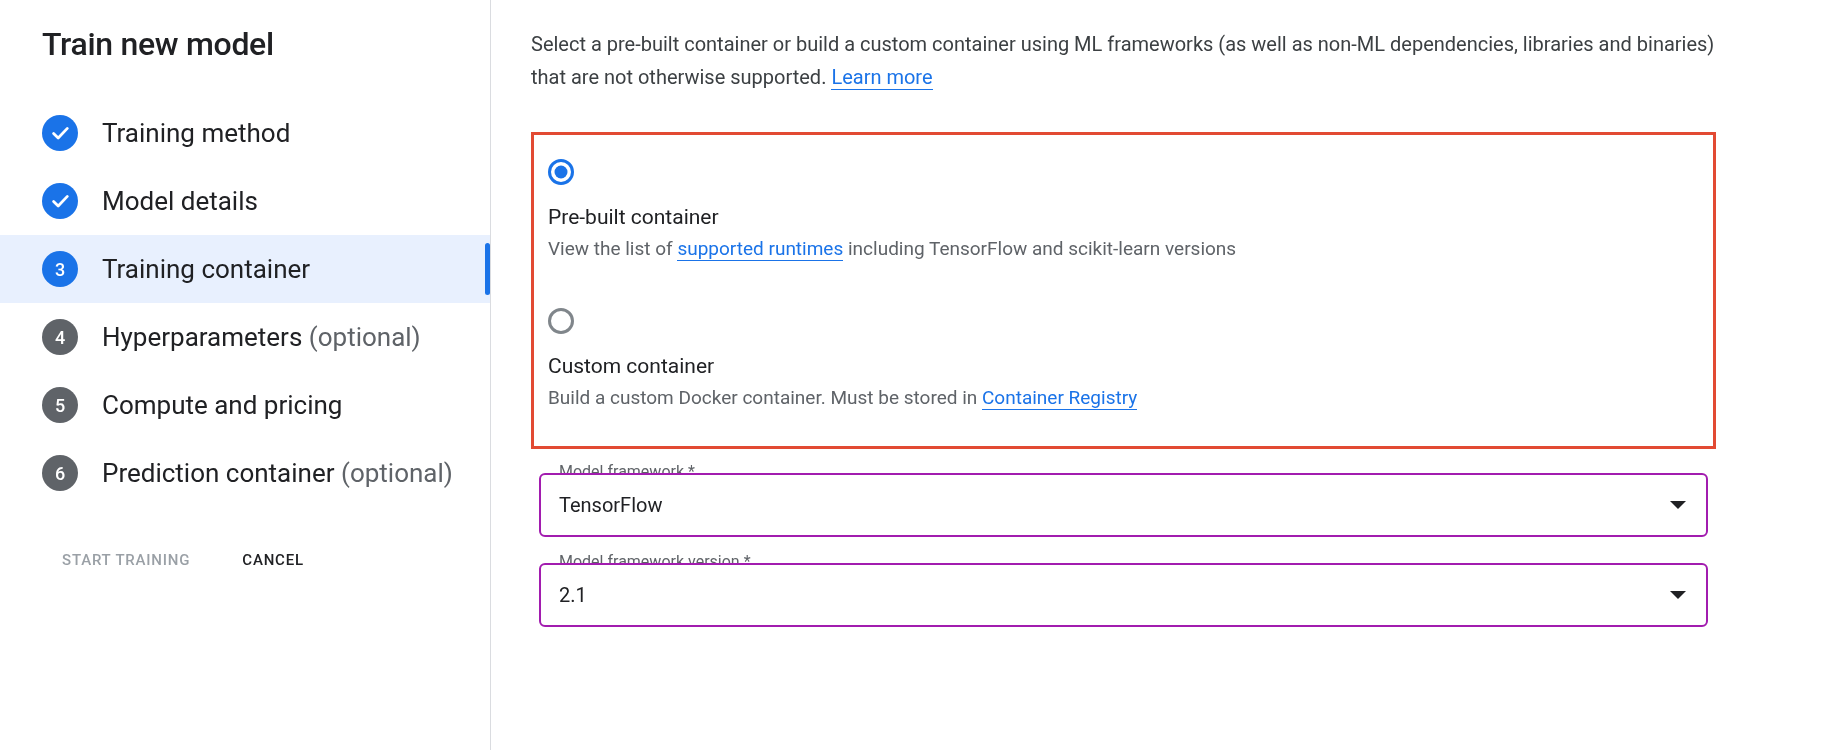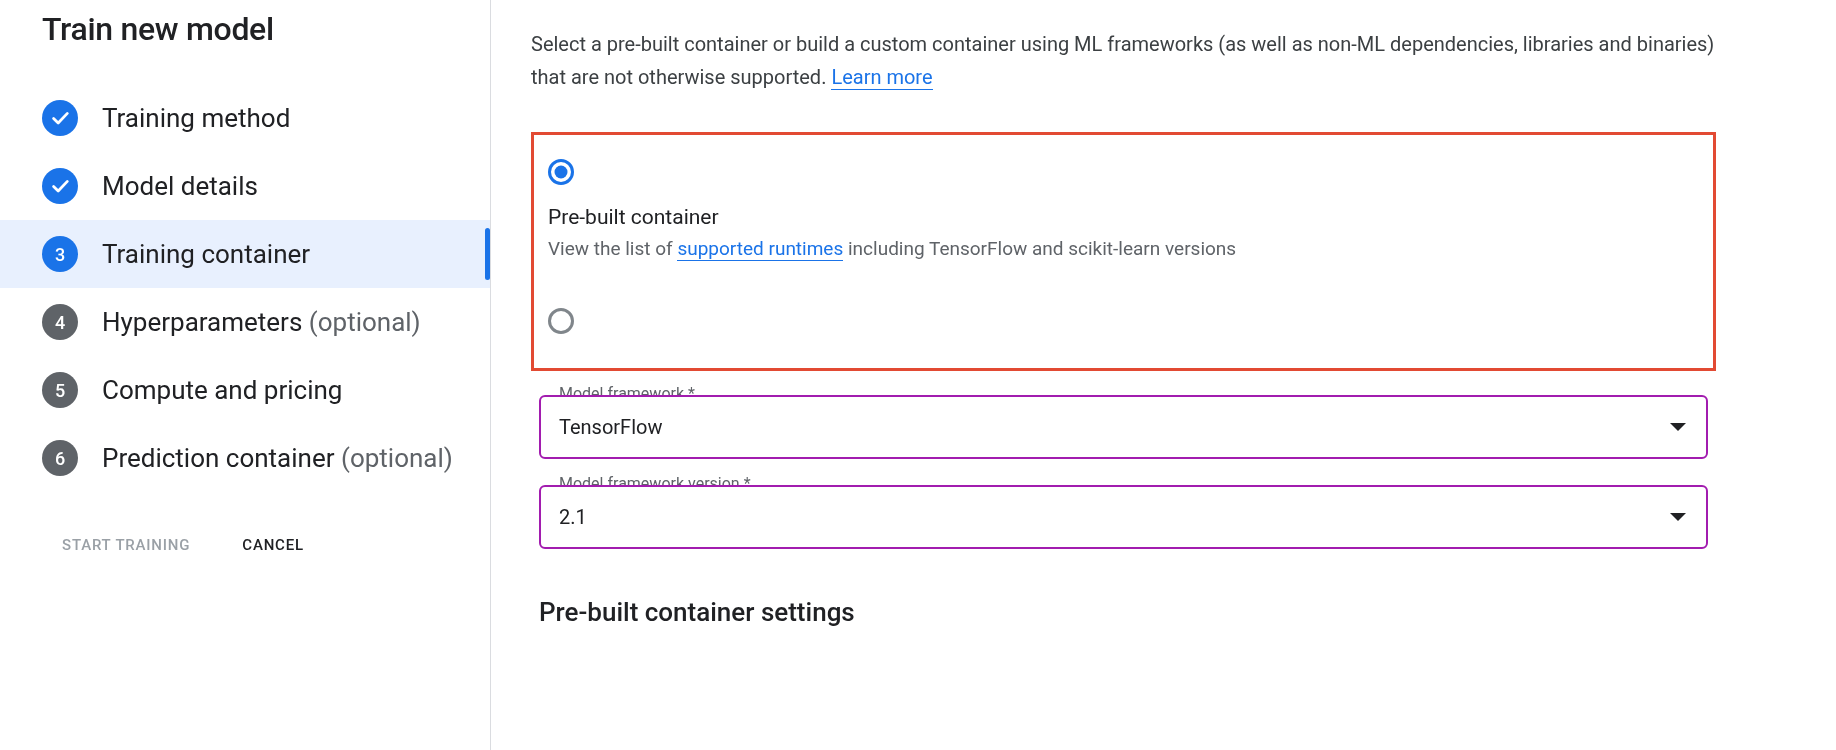--- a/index.html
+++ b/index.html
@@ -8,21 +8,21 @@
     color: #202124;
     font-size: 18px;
     width: 1836px;
     height: 750px;
     overflow: hidden;
     background: #fff;
   }
   .layout { display: flex; height: 100%; }
   .sidebar {
     width: 490px;
-    padding: 10px 0 0 0;
+    padding: 25px 0 0 0;
     flex-shrink: 0;
   }
   .sidebar-title {
     font-size: 32px;
     font-weight: 500;
     margin: 0 0 36px 42px;
     letter-spacing: -0.3px;
   }
   .step-list { list-style: none; }
   .step {
@@ -254,34 +254,39 @@
         <div class="radio-body">
           <div class="r-title">Pre-built container</div>
           <div class="r-desc">
             <span>View the list of </span><a href="#" class="link">supported runtimes</a><span> including TensorFlow and scikit-learn versions</span>
           </div>
         </div>
       </div>
 
       <div class="radio-item">
         <span class="radio-circle"></span>
+        <div class="radio-body">
+          <div class="r-title">Custom container</div>
+          <div class="r-desc">
+            <span>Build a custom Docker container. Must be stored in </span><a href="#" class="link">Container Registry</a>
+          </div>
+        </div>
       </div>
     </div>
 
     <div class="select-wrap">
       <span class="select-label">Model framework *</span>
       <div class="select-box">
         <span>TensorFlow</span>
         <span class="caret"></span>
       </div>
     </div>
 
     <div class="select-wrap">
       <span class="select-label">Model framework version *</span>
       <div class="select-box">
         <span>2.1</span>
         <span class="caret"></span>
       </div>
     </div>
 
-    <h2 class="section-title">Pre-built container settings</h2>
   </main>
 </div>
 
 </body></html>

